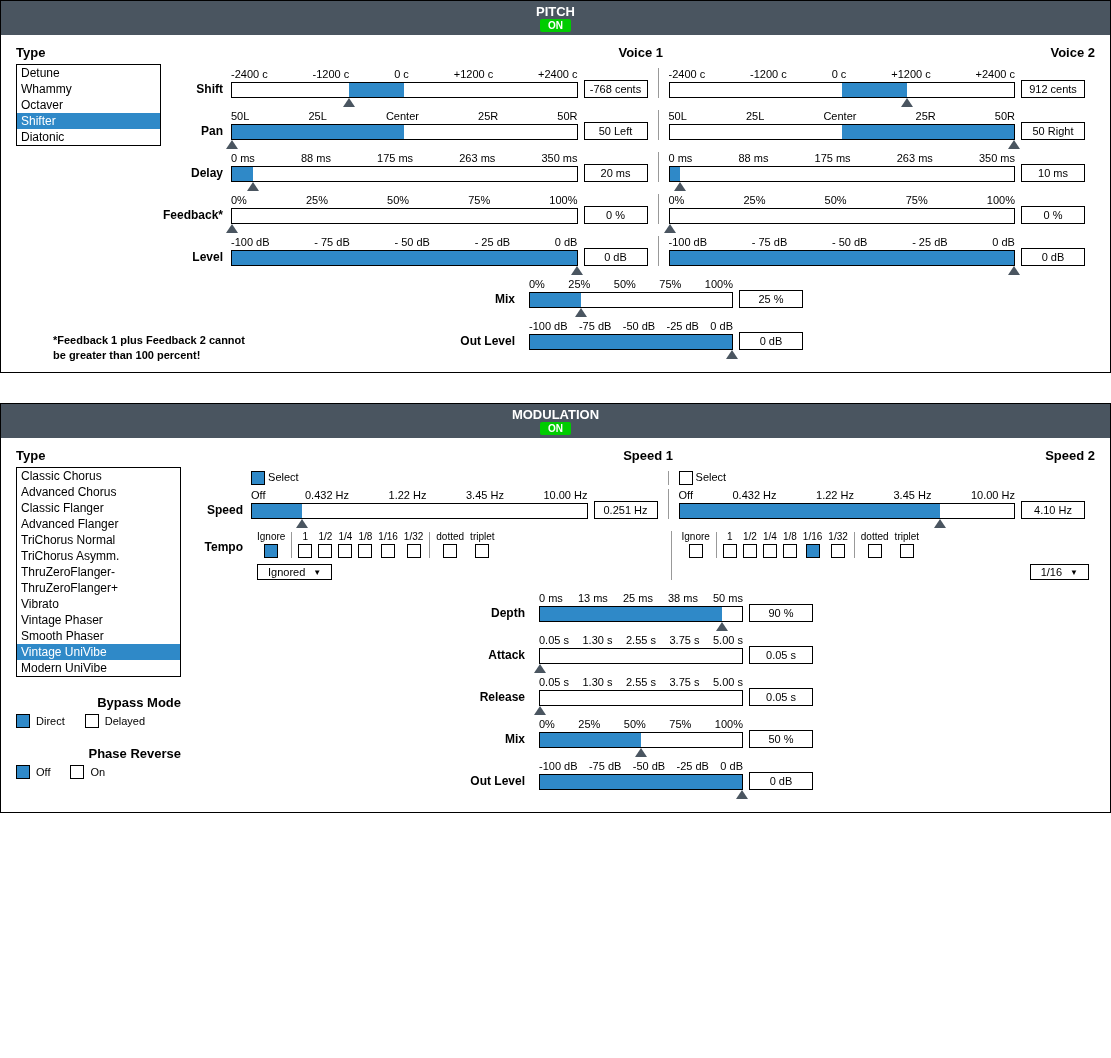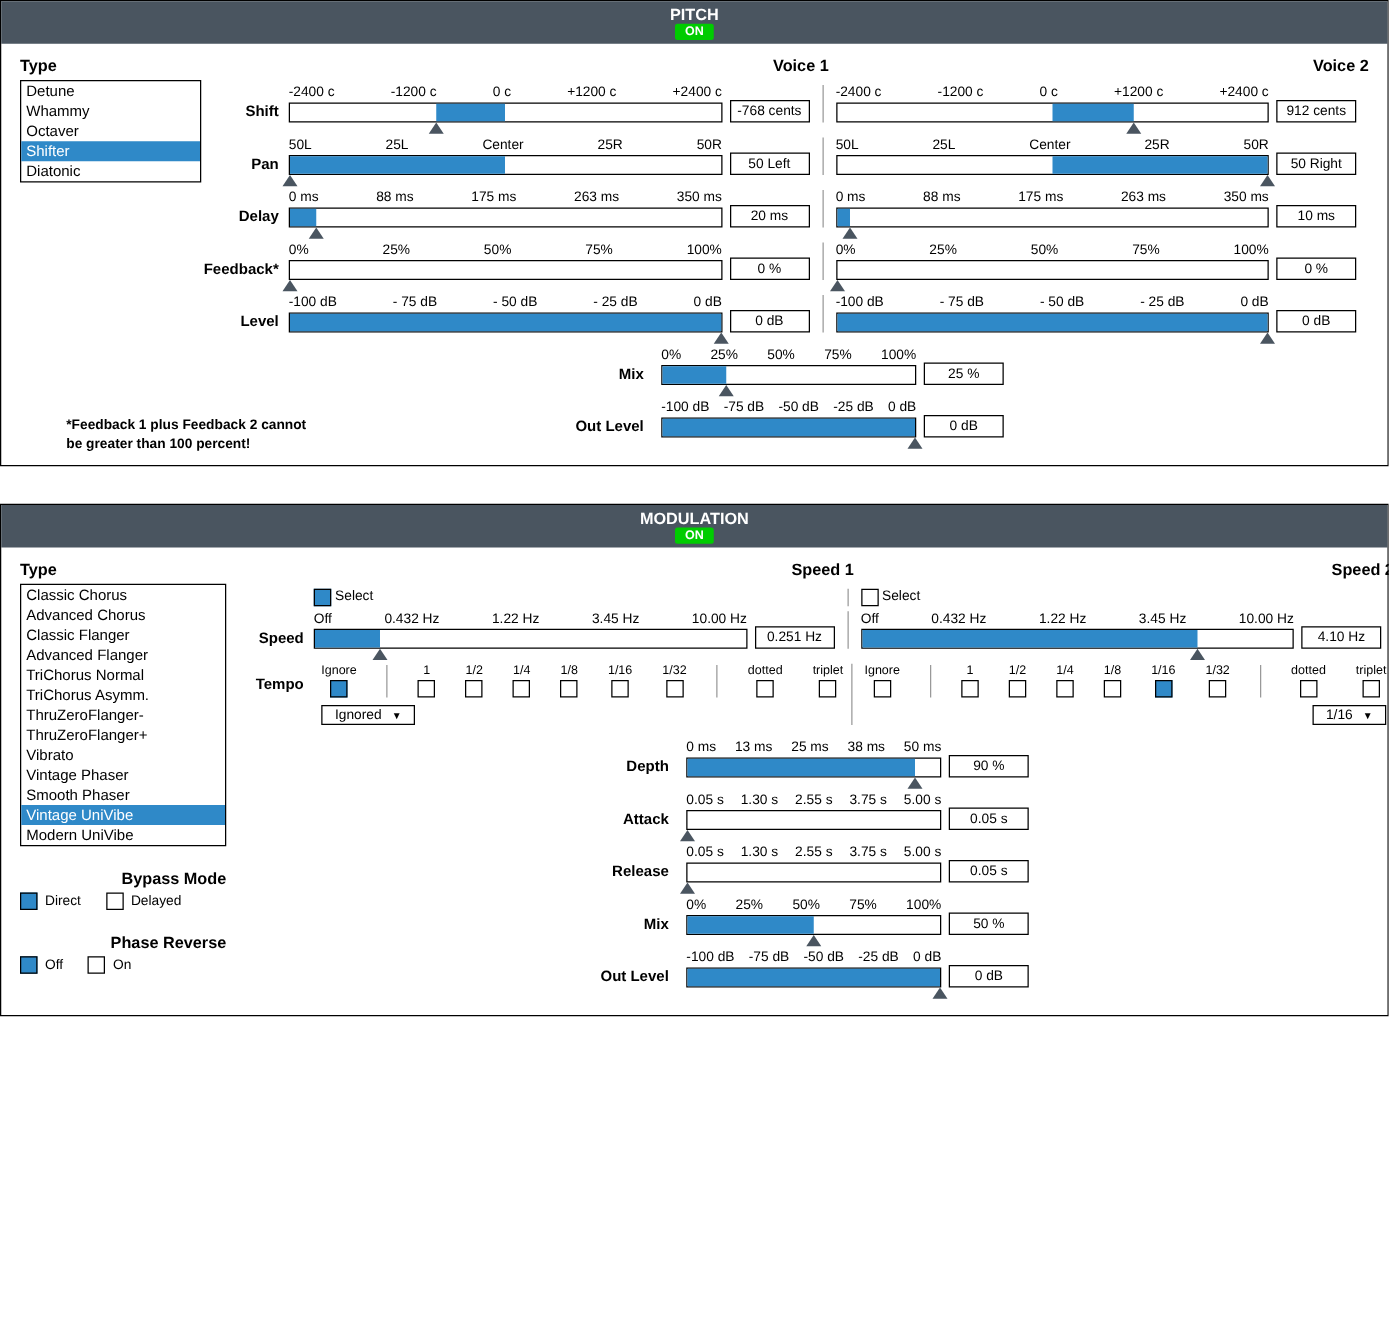--- a/index.html
+++ b/index.html
@@ -23,21 +23,21 @@
 .param-block + .param-block { border-left: 1px solid #999; padding-left: 10px; }
 .slider-wrap { flex: 1; position: relative; }
 .ticks-row { display: flex; justify-content: space-between; font-size: 11px; margin-bottom: 2px; white-space: nowrap; }
 .ticks-row span { }
 .slider-track { height: 16px; border: 1px solid #000; background: #fff; position: relative; }
 .slider-fill { position: absolute; top: 0; bottom: 0; background: #2f89c8; }
 .slider-marker { position: absolute; width: 0; height: 0; border-left: 6px solid transparent; border-right: 6px solid transparent; border-bottom: 9px solid #4a5560; transform: translateX(-6px); bottom: -10px; }
 .value-box { border: 1px solid #000; min-width: 64px; text-align: center; font-size: 11px; height: 18px; line-height: 16px; padding: 0 0; }
 .check-sq { width: 14px; height: 14px; border: 1px solid #000; display: inline-block; }
 .check-sq.checked { background: #2f89c8; }
-.tempo-row { display: flex; align-items: center; gap: 24px; font-size: 11px; }
+.tempo-row { display: flex; align-items: center; gap: 6px; font-size: 11px; }
 .tempo-item { display: flex; flex-direction: column; align-items: center; gap: 2px; font-size: 10px; }
 .tempo-sep { width: 1px; height: 26px; background: #999; }
 .dropdown { border: 1px solid #000; padding: 1px 10px; font-size: 11px; display: inline-flex; align-items: center; gap: 8px; }
 .dropdown::after { content: "▼"; font-size: 8px; }
 .opt-group { margin-top: 18px; }
 .opt-row { display: flex; align-items: center; gap: 6px; margin-top: 4px; }
 .opt-row .lbl { margin-right: 14px; }
 .opt-title { font-weight: bold; font-size: 13px; text-align: right; }
 </style>
 </head>

